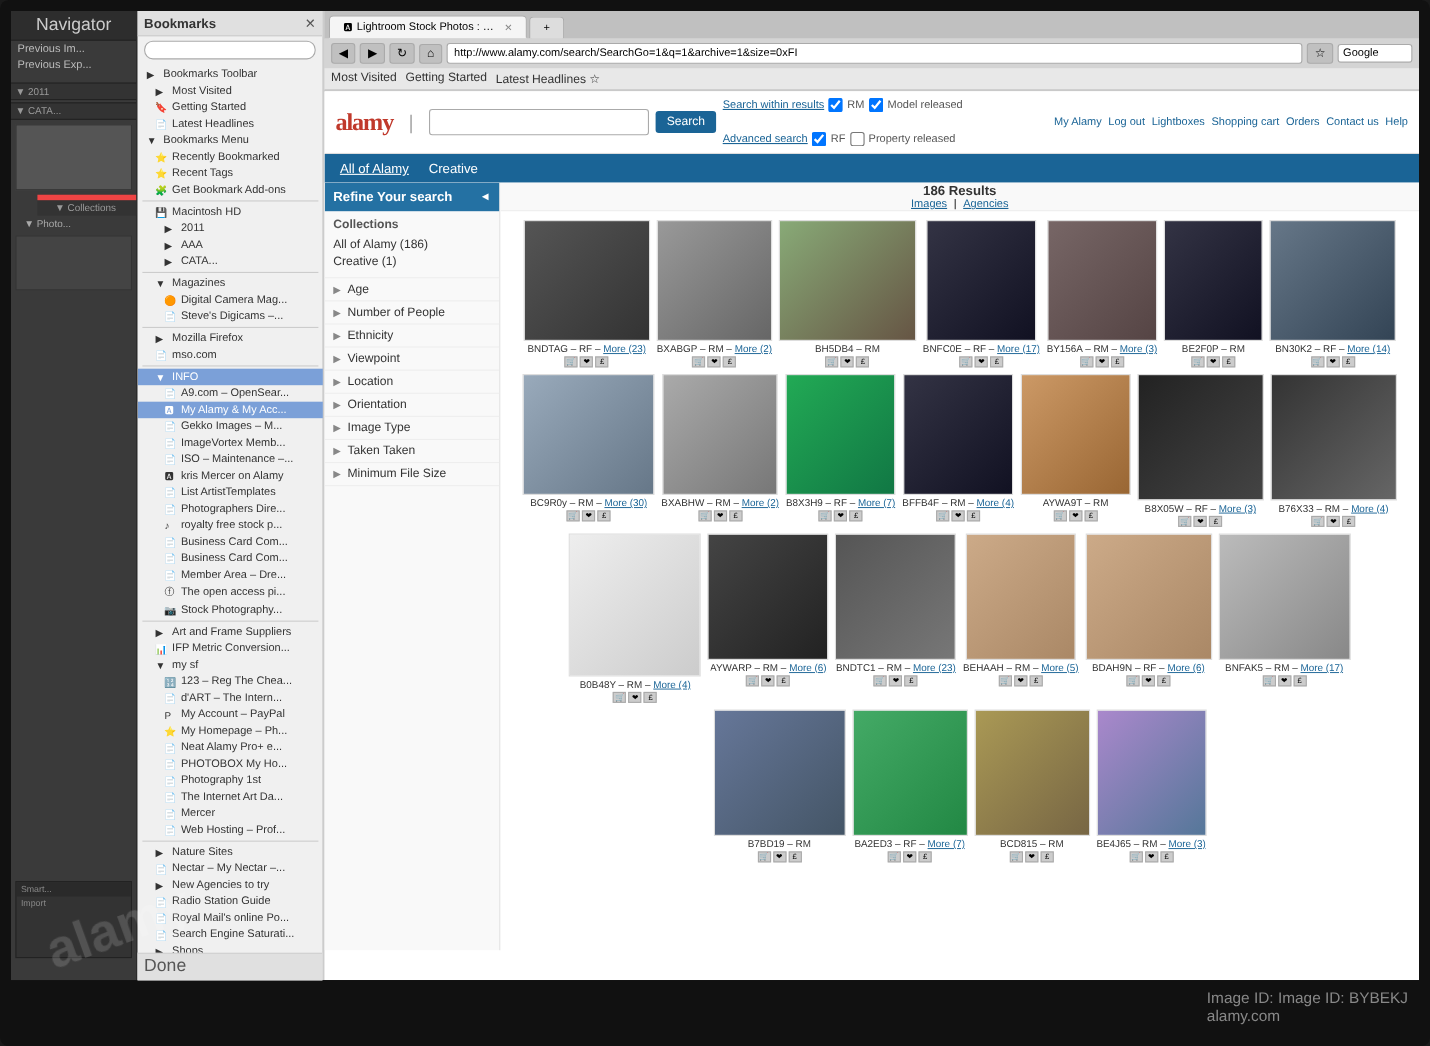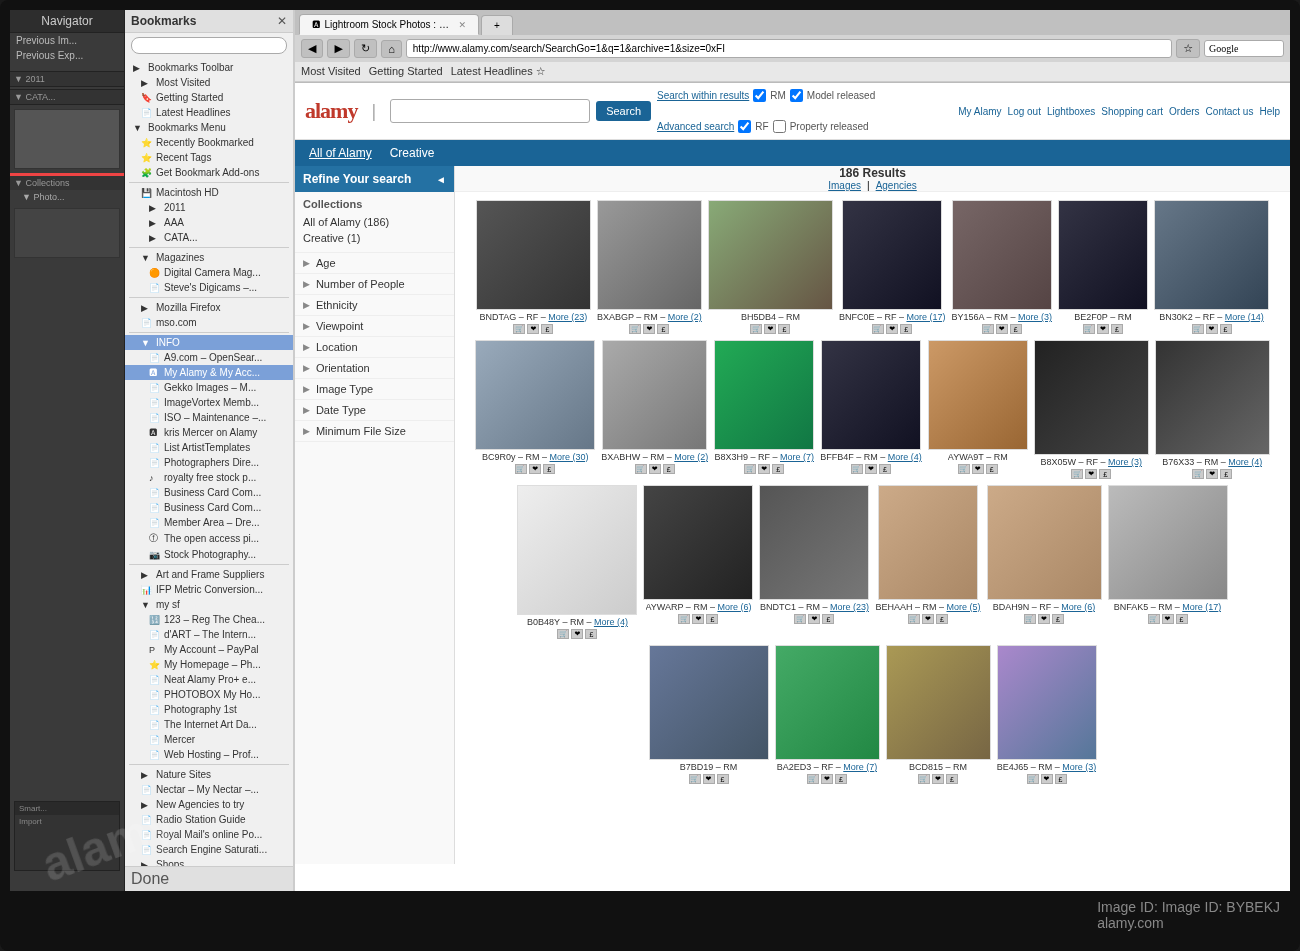--- a/index.html
+++ b/index.html
@@ -36,21 +36,21 @@
       width: 115px;
       height: 100%;
       background: #3a3a3a;
       border-right: 1px solid #222;
       overflow: hidden;
     }
 
     .lr-top-bar {
       background: #2d2d2d;
       padding: 4px 6px;
-      font-size: 12px;
+      font-size: 16px;
       color: #ccc;
       border-bottom: 1px solid #222;
       text-align: center;
     }
 
     .lr-nav-item {
       padding: 2px 6px;
       font-size: 10px;
       color: #bbb;
       cursor: pointer;
@@ -561,21 +561,21 @@
       </div>
       <div class="lr-nav-item">Previous Im...</div>
       <div class="lr-nav-item">Previous Exp...</div>
       <div class="lr-section" style="margin-top:8px; padding:2px 4px; font-size:9px; color:#999;">
         ▼ <span>2011</span>
       </div>
       <div class="lr-section" style="padding:2px 4px; font-size:9px; color:#999;">
         ▼ <span>CATA...</span>
       </div>
       <div style="margin:4px 4px; height:60px; background:#555; border:1px solid #333;"></div>
-      <div style="padding:2px 4px; font-size:9px; color:#999; background:#333; border-top:3px solid #ef4444;">
+      <div style="padding:2px 16px; font-size:9px; color:#999; background:#333; border-top:5px solid #ef4444;margin-left:24px;">
         ▼ <span>Collections</span>
       </div>
       <div style="padding:2px 4px 2px 12px; font-size:9px; color:#aaa;">
         ▼ <span>Photo...</span>
       </div>
       <div style="margin:4px 4px; height:50px; background:#444; border:1px solid #333;"></div>
       <div style="position:absolute; bottom:20px; left:4px; right:4px; height:70px; background:#333; border:1px solid #222; overflow:hidden;">
         <div style="font-size:8px; color:#888; padding:2px 4px; background:#2a2a2a;">Smart...</div>
         <div style="font-size:8px; color:#888; padding:2px 4px;">Import</div>
       </div>
@@ -842,21 +842,21 @@
           </div>
         </div>
 
         <div class="browser-toolbar">
           <button class="nav-btn">◀</button>
           <button class="nav-btn">▶</button>
           <button class="nav-btn">↻</button>
           <button class="nav-btn">⌂</button>
           <input type="text" class="address-bar" value="http://www.alamy.com/search/SearchGo=1&amp;q=1&amp;archive=1&amp;size=0xFI" style="">
           <button class="nav-btn">☆</button>
-          <div style="width:80px; padding:2px 4px; background:white; border:1px solid #aaa; border-radius:3px; font-size:10px; display:flex; align-items:center; gap:2px;font-family:Liberation Serif, serif;">
+          <div style="width:68px; padding:2px 4px; background:white; border:1px solid #aaa; border-radius:3px; font-size:10px; display:flex; align-items:center; gap:2px;">
             <span>Google</span>
           </div>
         </div>
 
         <div class="browser-bookmarks-bar">
           <a class="bm-bar-item">Most Visited</a>
           <a class="bm-bar-item">Getting Started</a>
           <a class="bm-bar-item">Latest Headlines ☆</a>
         </div>
       </div>
@@ -943,21 +943,21 @@
             <div class="refine-filter">
               <span class="refine-expand">▶</span>
               <span>Orientation</span>
             </div>
             <div class="refine-filter">
               <span class="refine-expand">▶</span>
               <span>Image Type</span>
             </div>
             <div class="refine-filter">
               <span class="refine-expand">▶</span>
-              <span>Date Type</span>
+              <span>Taken Taken</span>
             </div>
             <div class="refine-filter">
               <span class="refine-expand">▶</span>
               <span>Minimum File Size</span>
             </div>
           </div>
 
           <div class="results-area">
 
             <div class="results-header">

